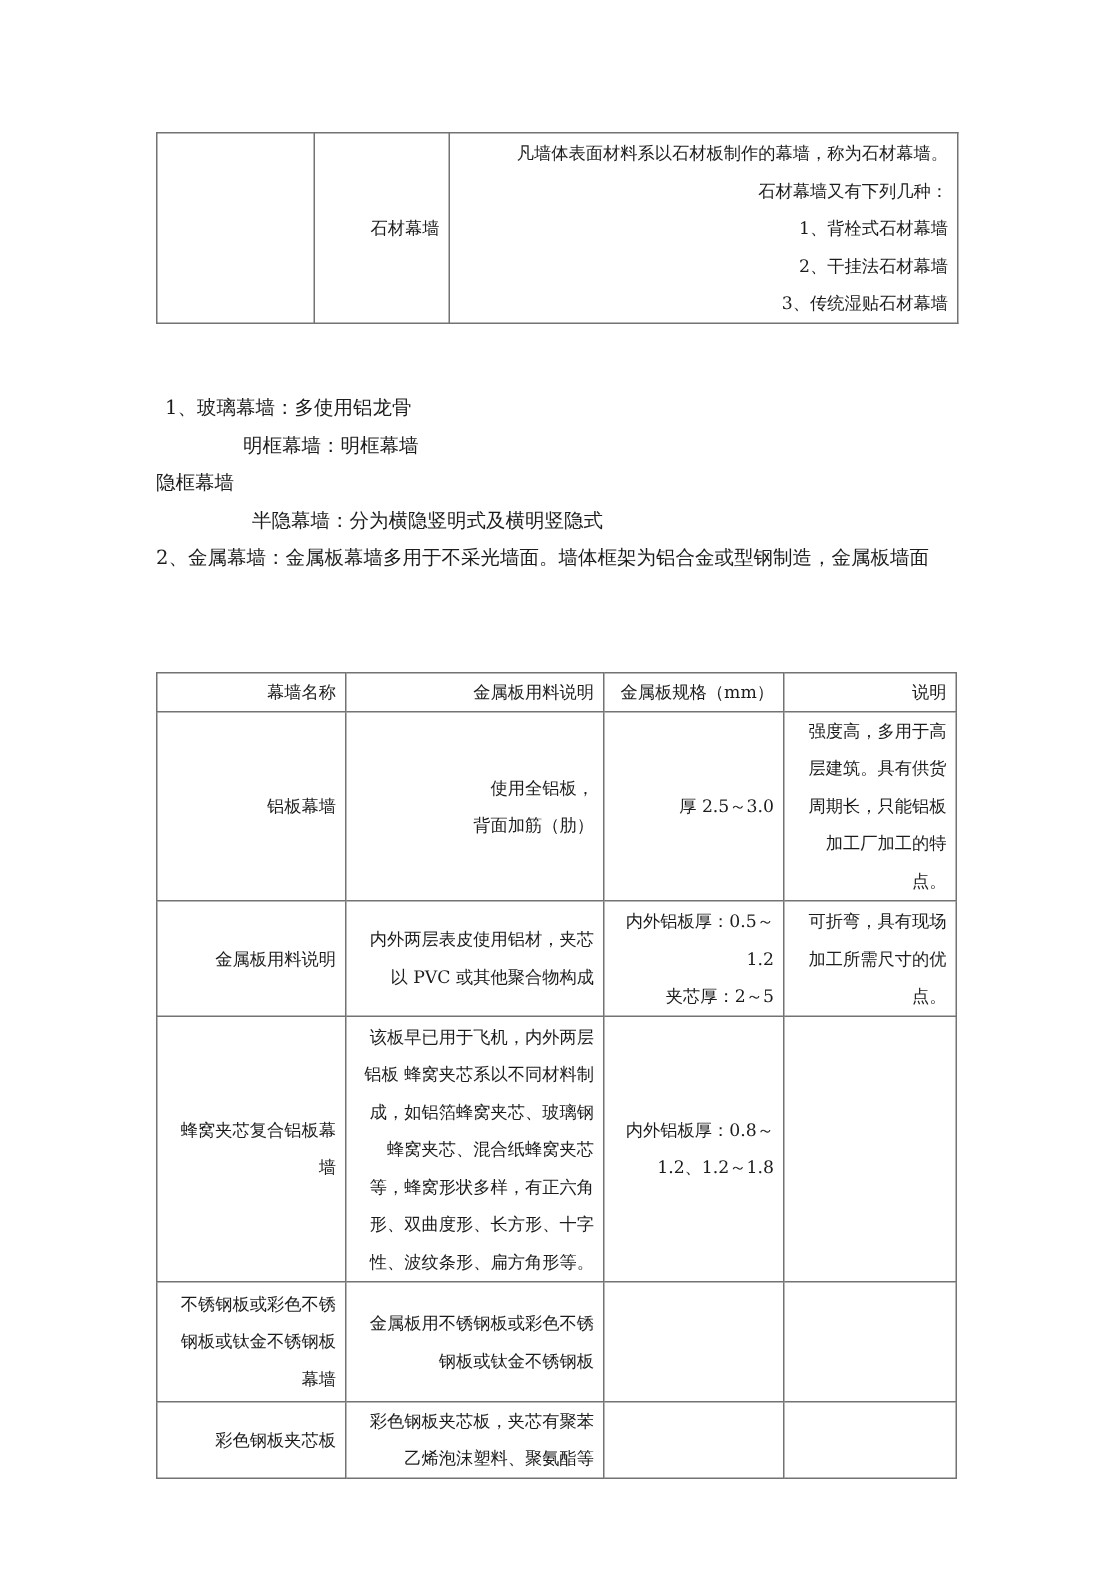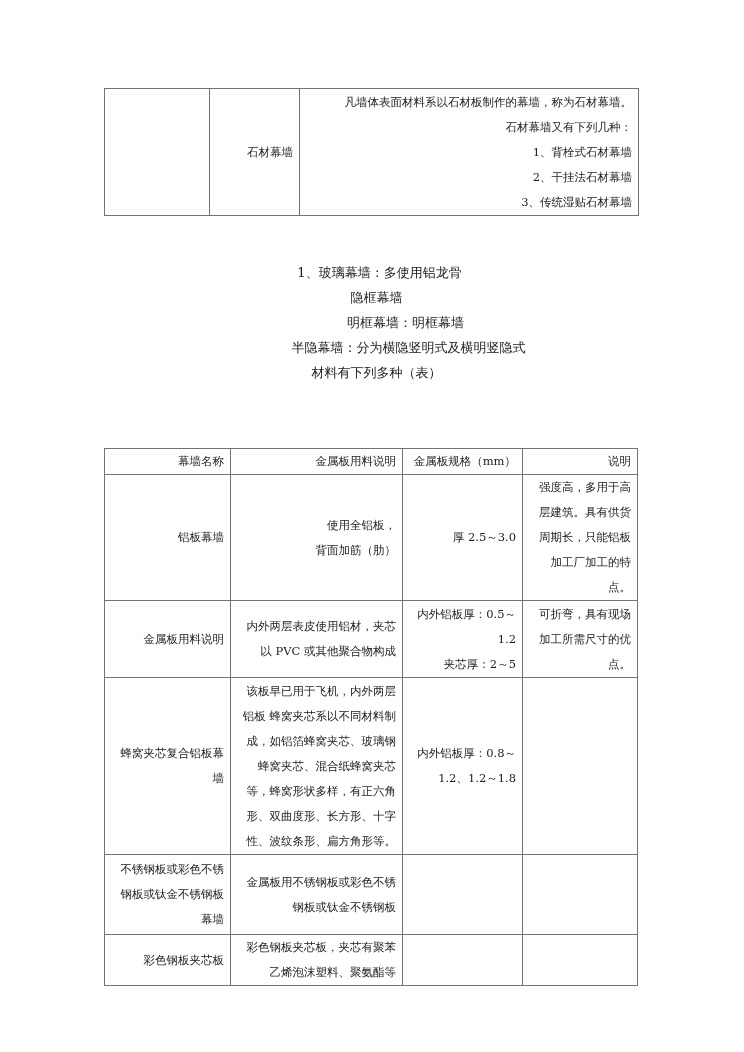--- a/index.html
+++ b/index.html
@@ -30,21 +30,21 @@
   }
 
   #table1 { left:104px; top:88px; width:534px; }
   #table1 tr.t1r1 { height:127px; }
   #table1 tr.t1r2 { height:25px; }
 
   .paras {
     position:absolute; left:104px; top:260px; width:545px;
     font-size:13px; line-height:25px;
   }
-  .pline { white-space:pre;text-align:center; }
+  .pline { white-space:pre; }
   .ind-0 { padding-left:0; }
   .ind-a { padding-left:6px; }
   .ind-b { padding-left:58px; }
   .ind-c { padding-left:64px; }
 
   #table2 { left:104px; top:448px; width:533px; }
   #table2 tr.t2h  { height:25px;margin-left:44px; }
   #table2 tr.t2r1 { height:100px; }
   #table2 tr.t2r2 { height:77px; }
   #table2 tr.t2r3 { height:177px; }
@@ -70,24 +70,24 @@
 石材幕墙又有下列几种：
 1、背栓式石材幕墙
 2、干挂法石材幕墙
 3、传统湿贴石材幕墙</td>
       </tr>
     </tbody>
   </table>
 
   <div class="paras">
     <div class="pline ind-a">1、玻璃幕墙：多使用铝龙骨</div>
+    <div class="pline ind-b">明框幕墙：明框幕墙</div>
     <div class="pline ind-0">隐框幕墙</div>
-    <div class="pline ind-b">明框幕墙：明框幕墙</div>
     <div class="pline ind-c">半隐幕墙：分为横隐竖明式及横明竖隐式</div>
-    <div class="pline ind-0">材料有下列多种（表）</div>
+    <div class="pline ind-0">2、金属幕墙：金属板幕墙多用于不采光墙面。墙体框架为铝合金或型钢制造，金属板墙面</div>
   </div>
 
   <table id="table2">
     <colgroup>
       <col style="width:126px">
       <col style="width:172px">
       <col style="width:120px">
       <col style="width:115px">
     </colgroup>
     <tbody>

